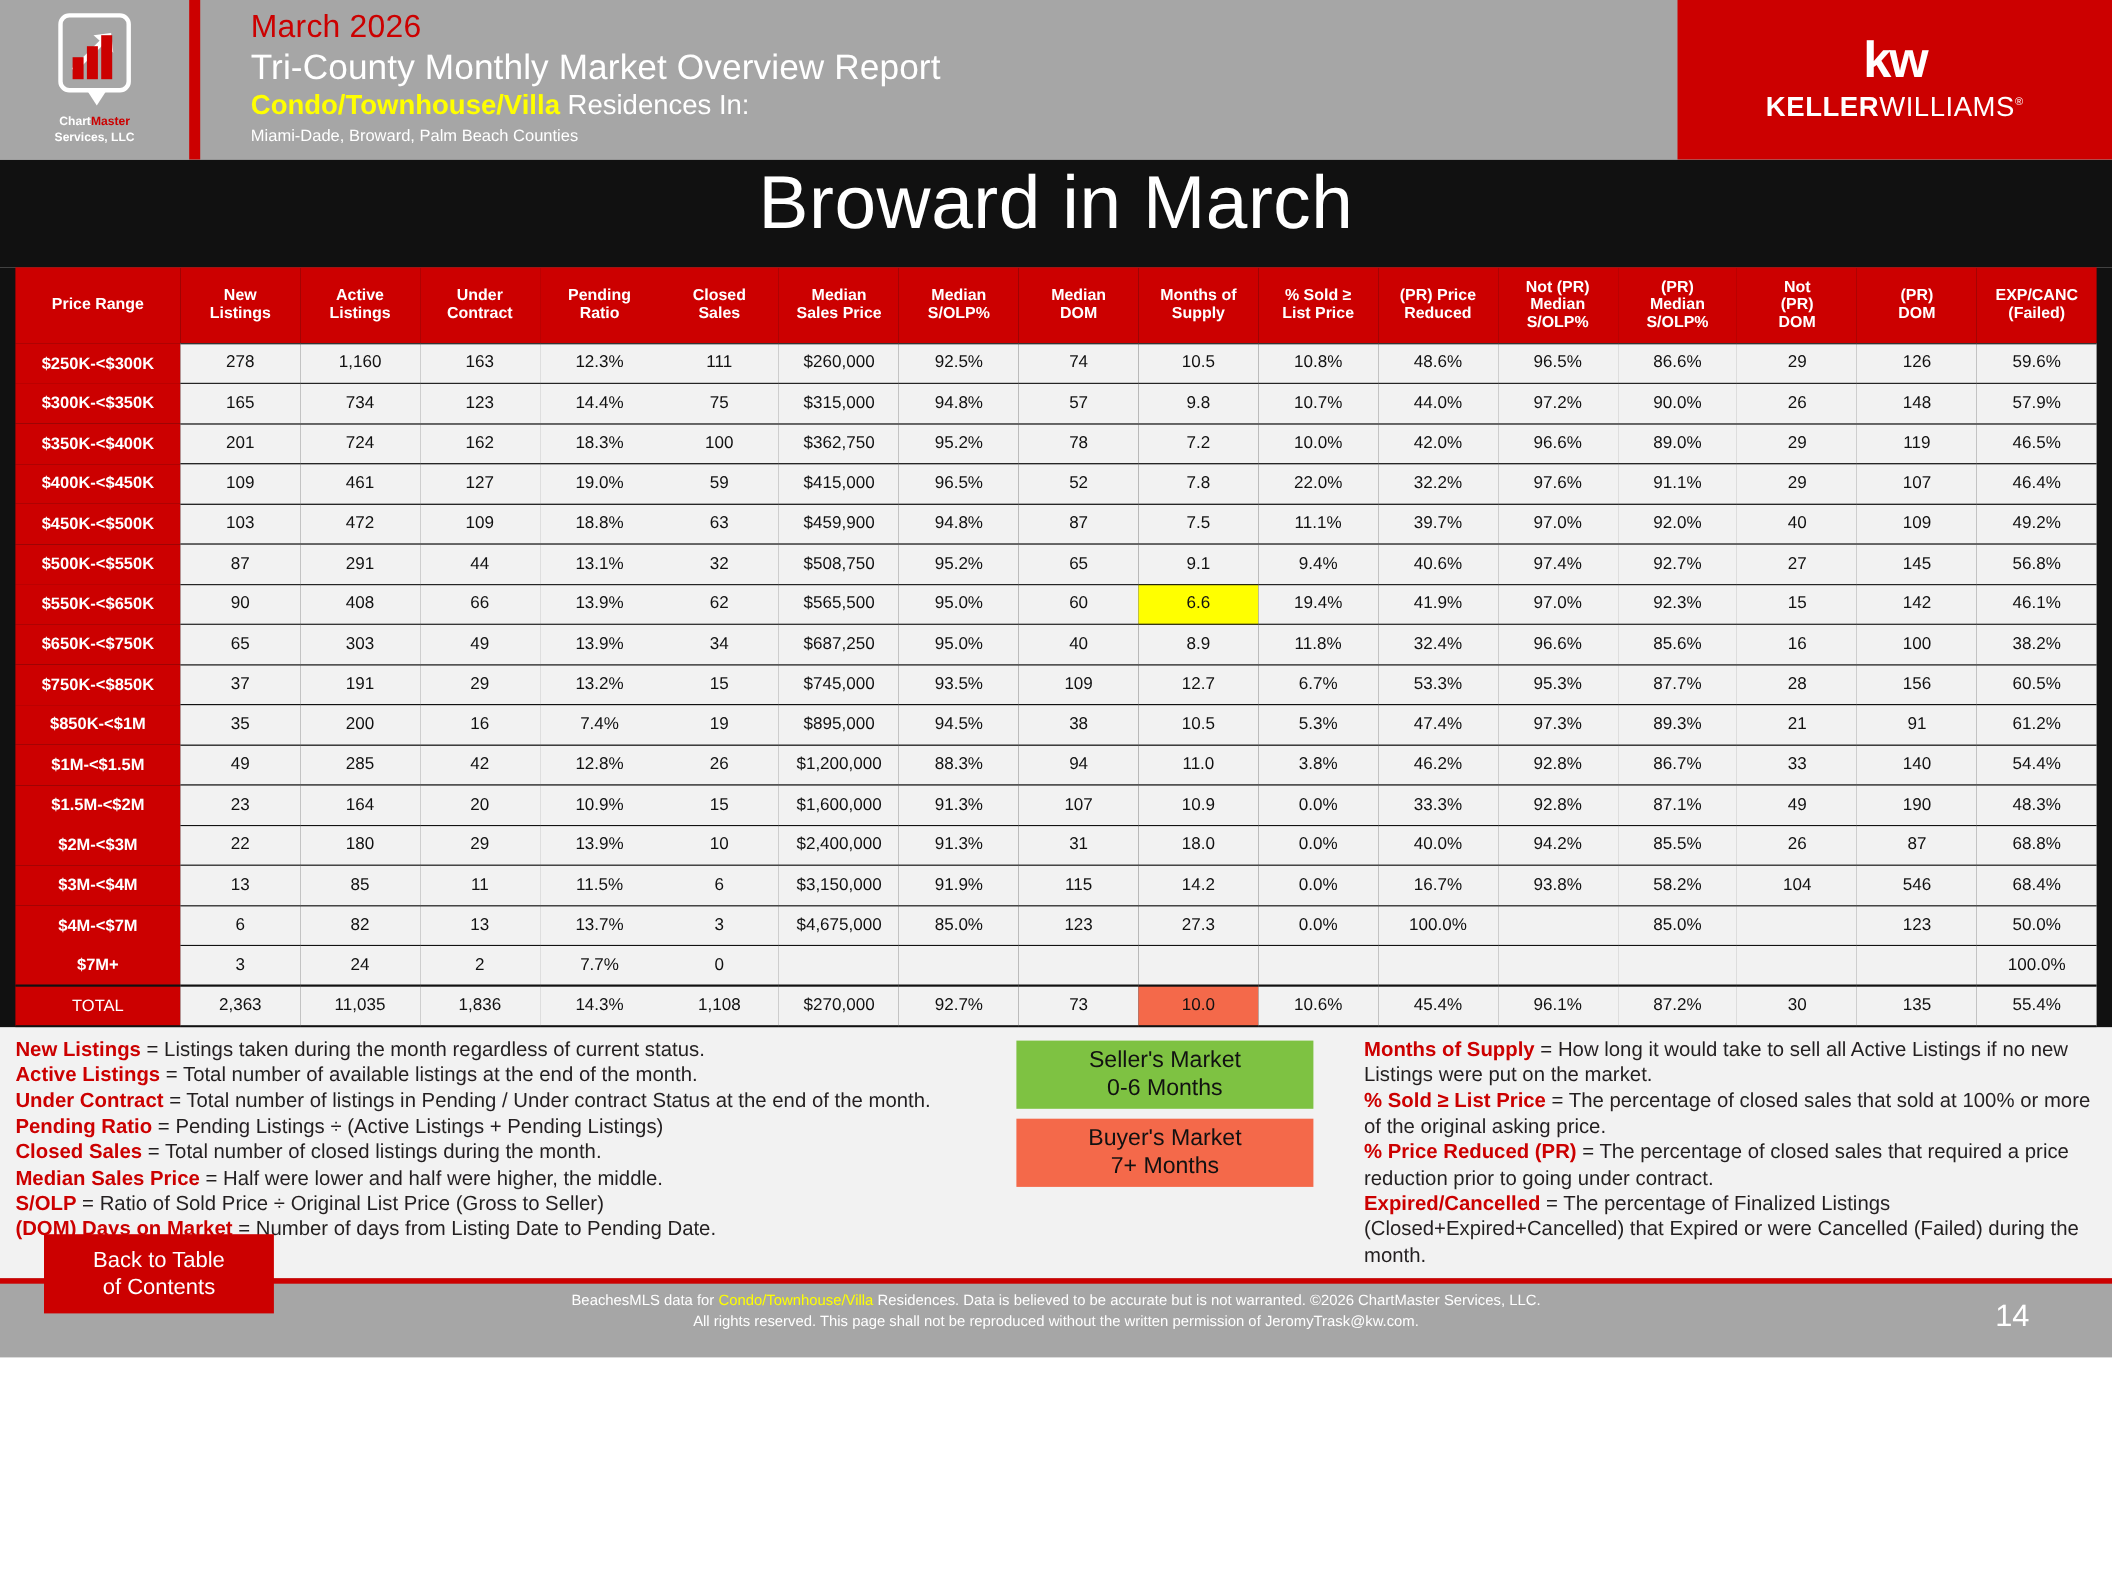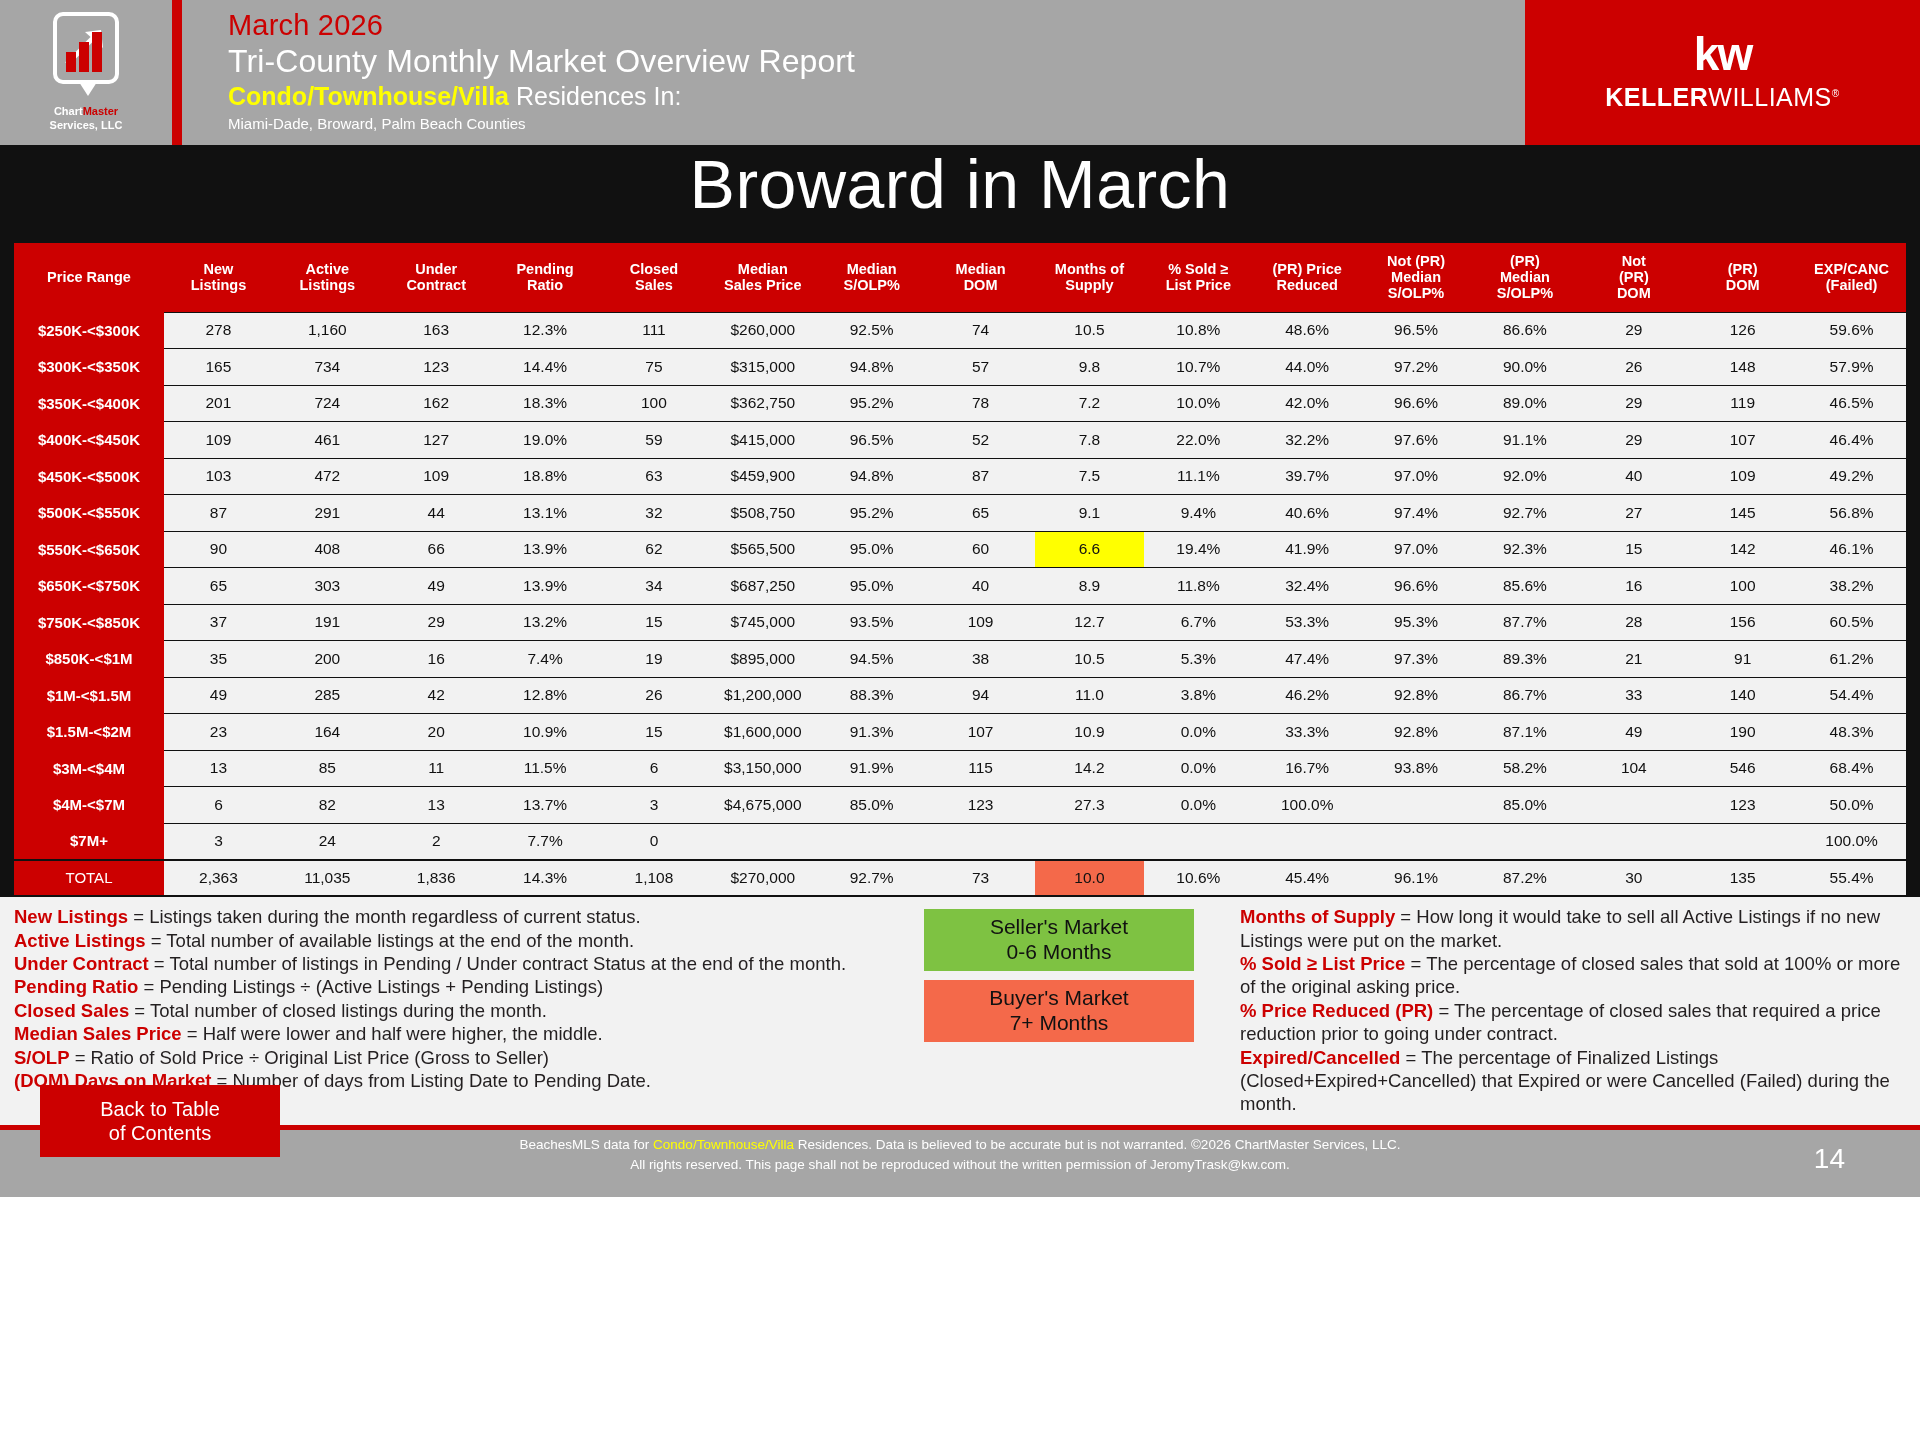--- a/index.html
+++ b/index.html
@@ -75,21 +75,21 @@
              align-items:center; justify-content:center; font-size:21px;
              color:#111111; line-height:1.18; }
   .mkt-sellers  { background:#7ec242; }
   .mkt-balanced { background:#ffff00; }
   .mkt-buyers   { background:#f4694a; }
   .leg-col-right { flex:1; font-size:18.5px; line-height:1.265; color:#231f20; padding-left:6px; }
 
   
   .bottom { position:relative; height:72px; background:#a6a6a6; }
   .bottom .topline { position:absolute; top:0; left:0; right:0; height:5px; background:#cc0000; }
-  .btn-toc { position:absolute; left:40px; top:-40px; width:240px; height:72px;
+  .btn-toc { position:absolute; left:40px; top:-40px; width:209px; height:72px;
              background:#cc0000; color:#ffffff; font-size:20px; line-height:1.2;
              display:flex; flex-direction:column; align-items:center; justify-content:center;
              z-index:5; }
   .copy { position:absolute; left:0; right:0; top:10px; text-align:center;
           font-size:13.5px; color:#ffffff; line-height:1.45; }
   .copy .hl { color:#ffff00; }
   .pagenum { position:absolute; right:75px; top:18px; font-size:28px; color:#ffffff; }
 </style>
 </head>
 <body>
@@ -395,20 +395,39 @@
           <td class="mos">10.9</td>
           <td>0.0%</td>
           <td>33.3%</td>
           <td>92.8%</td>
           <td>87.1%</td>
           <td>49</td>
           <td>190</td>
           <td>48.3%</td>
         </tr>
         <tr>
+          <td class="price">$2M-&lt;$3M</td>
+          <td>22</td>
+          <td>180</td>
+          <td>29</td>
+          <td>13.9%</td>
+          <td>10</td>
+          <td>$2,400,000</td>
+          <td>91.3%</td>
+          <td>31</td>
+          <td class="mos">18.0</td>
+          <td>0.0%</td>
+          <td>40.0%</td>
+          <td>94.2%</td>
+          <td>85.5%</td>
+          <td>26</td>
+          <td>87</td>
+          <td>68.8%</td>
+        </tr>
+        <tr>
           <td class="price">$3M-&lt;$4M</td>
           <td>13</td>
           <td>85</td>
           <td>11</td>
           <td>11.5%</td>
           <td>6</td>
           <td>$3,150,000</td>
           <td>91.9%</td>
           <td>115</td>
           <td class="mos">14.2</td>

